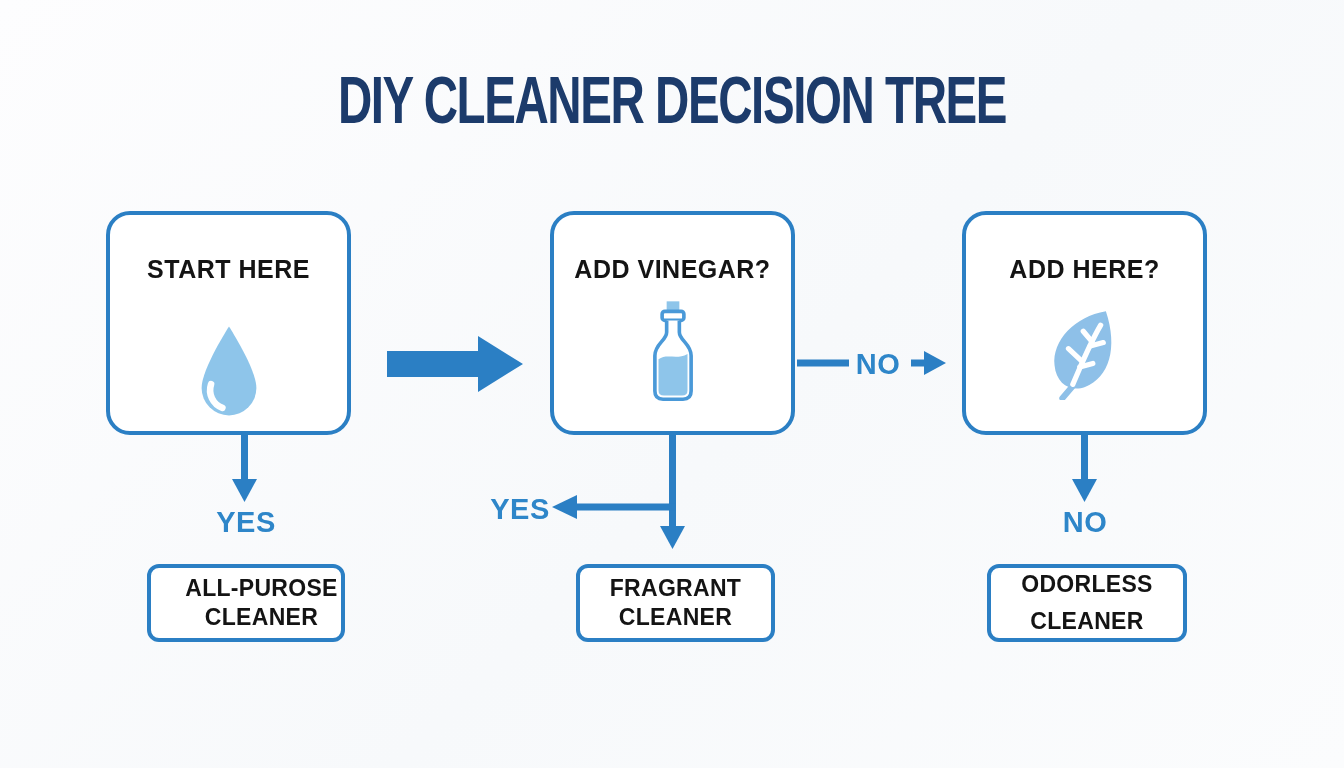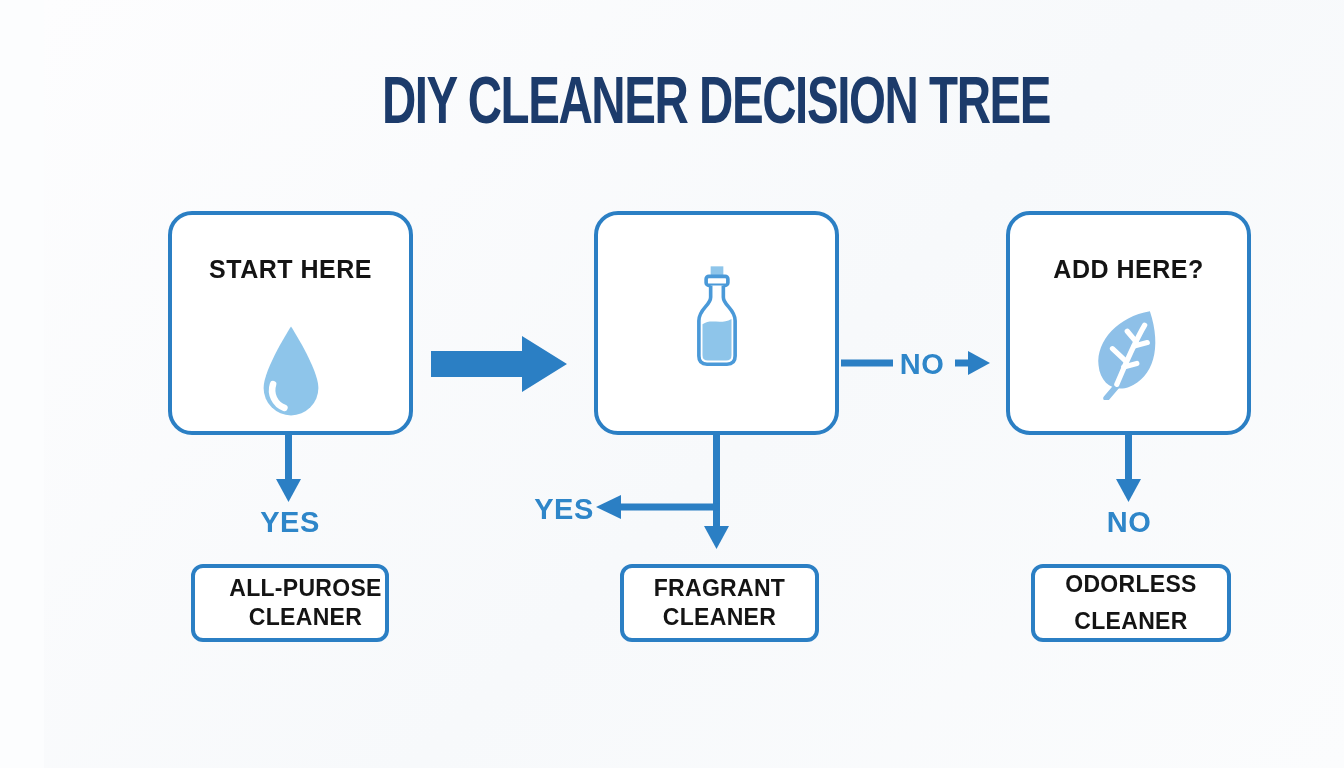--- a/index.html
+++ b/index.html
@@ -10,42 +10,42 @@
     --title-navy:#1c3b6b;
     --text-black:#141414;
   }
   *{margin:0;padding:0;box-sizing:border-box;}
   html,body{width:1344px;height:768px;overflow:hidden;}
   body{
     font-family:"Liberation Sans",sans-serif;
     background:#fcfdfe;
     position:relative;
   }
-  .canvas{position:absolute;inset:0;background:linear-gradient(135deg,#fdfdfe 0%,#f7f9fb 55%,#fbfcfd 100%);margin-left:44px;}
+  .canvas{position:absolute;inset:0;background:linear-gradient(135deg,#fdfdfe 0%,#f7f9fb 55%,#fbfcfd 100%);}
 
   
   .title{
     position:absolute;top:62px;left:0;width:1344px;
     text-align:center;
     font-size:66px;font-weight:700;letter-spacing:-2px;
     color:var(--title-navy);
     transform:scaleX(0.72);
     transform-origin:center top;
     white-space:nowrap;
   }
 
   
   .node{
     position:absolute;top:211px;width:245px;height:224px;
     background:#fff;
     border:4px solid var(--accent-blue);
     border-radius:24px;
     display:flex;flex-direction:column;align-items:center;
   }
-  .node-start{left:124px;gap:36px;}
+  .node-start{left:106px;gap:36px;}
   .node-vinegar{left:550px;}
   .node-scent{left:962px;}
   .node-label{
     margin-top:40px;
     font-size:25px;font-weight:700;letter-spacing:0.5px;
     color:var(--text-black);white-space:nowrap;
   }
   .node-iconwrap{flex:1;display:flex;align-items:center;justify-content:center;padding-bottom:10px;}
 
   
@@ -123,20 +123,21 @@
     <div class="node-label">START HERE</div>
     <div class="node-iconwrap">
       <svg width="68" height="100" viewBox="0 0 72 100">
         <path d="M36 3 C36 3 7 48 7 68 a29 29 0 0 0 58 0 C65 48 36 3 36 3 Z" fill="#8ec5ea"></path>
         <path d="M17 64 a20 20 0 0 0 12 25" fill="none" stroke="#ffffff" stroke-width="7" stroke-linecap="round"></path>
       </svg>
     </div>
   </div>
 
   <div class="node node-vinegar">
+    <div class="node-label">ADD VINEGAR?</div>
     <div class="node-iconwrap">
       <svg width="58" height="112" viewBox="0 0 64 118">
         <rect x="25" y="2" width="14" height="13" fill="#8ec5ea"></rect>
         <rect x="20" y="13" width="24" height="10" rx="3" fill="#ffffff" stroke="#4a99d8" stroke-width="4"></rect>
         <path d="M25 23 L25 36 C25 45 12 49 12 62 L12 101 Q12 110 21 110 L43 110 Q52 110 52 101 L52 62 C52 49 39 45 39 36 L39 23" fill="#ffffff" stroke="#4a99d8" stroke-width="4" stroke-linejoin="round"></path>
         <path d="M16 66 C25 59 36 67 48 60 L48 100 Q48 106 42 106 L22 106 Q16 106 16 100 Z" fill="#8ec5ea"></path>
       </svg>
     </div>
   </div>
 

